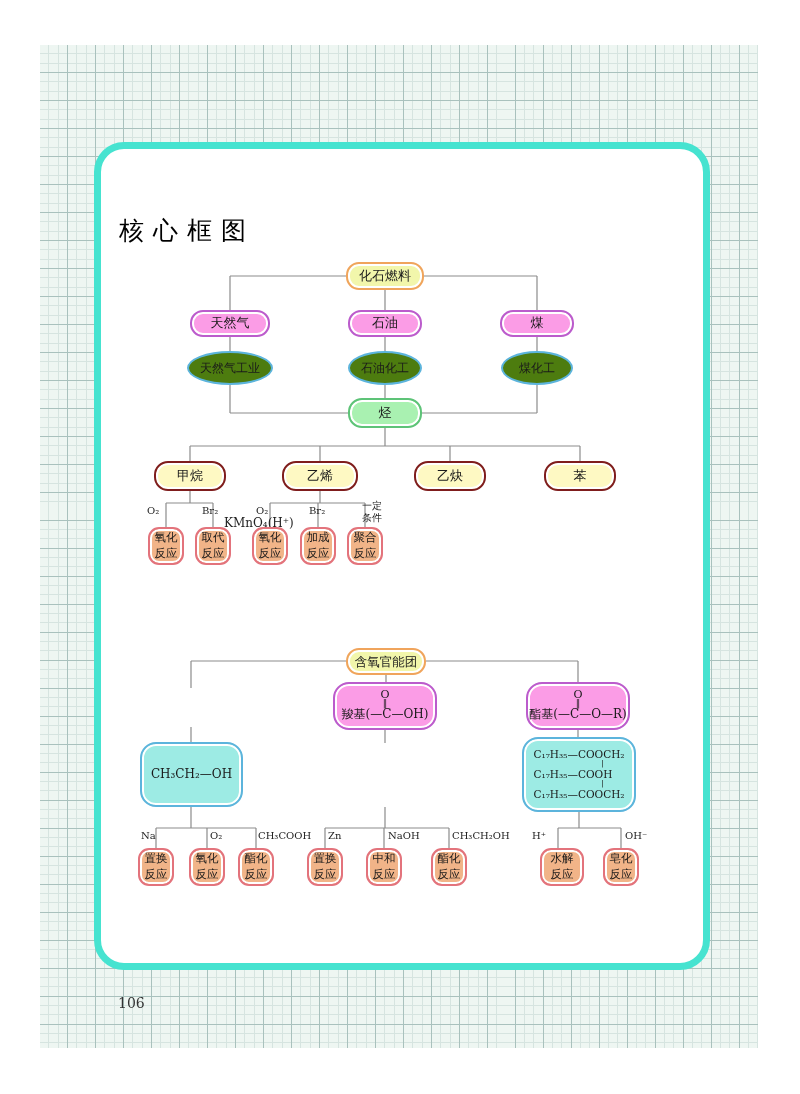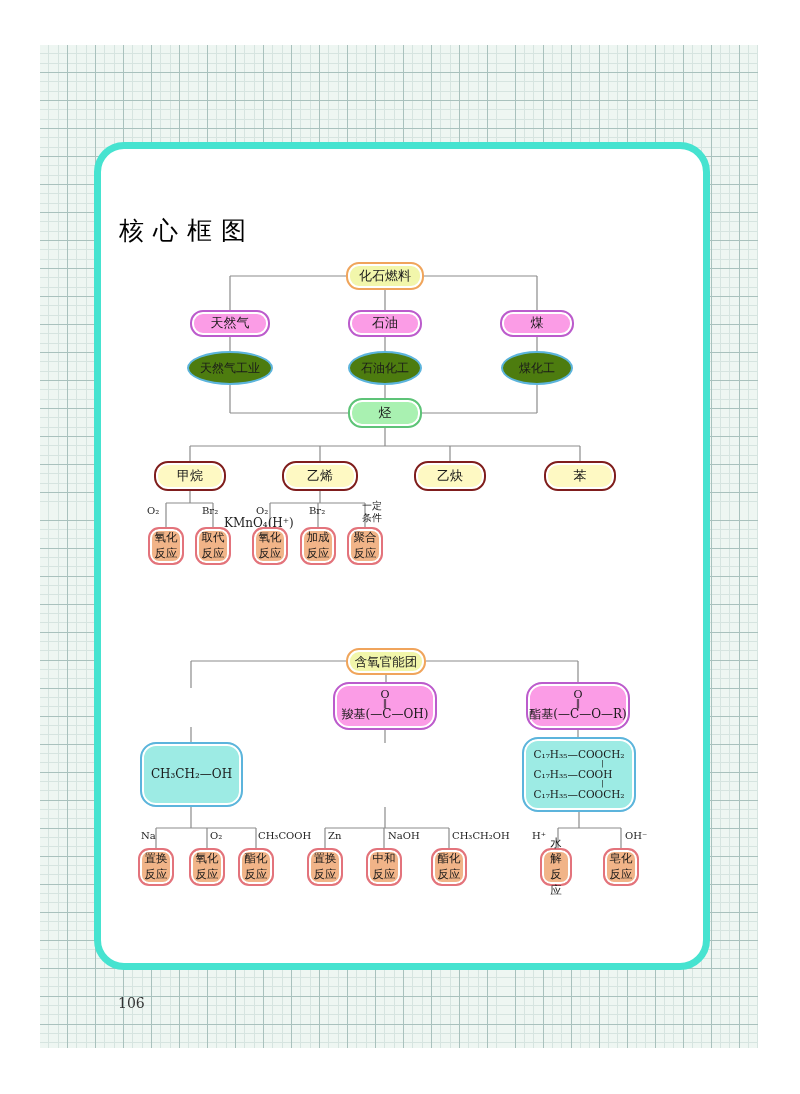--- a/index.html
+++ b/index.html
@@ -172,15 +172,15 @@
   <div class="elabel" style="left:452px;top:830px;">CH₃CH₂OH</div>
   <div class="elabel" style="left:532px;top:830px;">H⁺</div>
   <div class="elabel" style="left:625px;top:830px;">OH⁻</div>
 
   <div class="node rbox" style="left:138px;top:848px;width:36px;height:38px;">置换反应</div>
   <div class="node rbox" style="left:189px;top:848px;width:36px;height:38px;">氧化反应</div>
   <div class="node rbox" style="left:238px;top:848px;width:36px;height:38px;">酯化反应</div>
   <div class="node rbox" style="left:307px;top:848px;width:36px;height:38px;">置换反应</div>
   <div class="node rbox" style="left:366px;top:848px;width:36px;height:38px;">中和反应</div>
   <div class="node rbox" style="left:431px;top:848px;width:36px;height:38px;">酯化反应</div>
-  <div class="node rbox" style="left:540px;top:848px;width:32px;height:38px;">水解反应</div>
+  <div class="node rbox" style="left:540px;top:848px;width:44px;height:38px;">水解反应</div>
   <div class="node rbox" style="left:603px;top:848px;width:36px;height:38px;">皂化反应</div>
 </div>
 
 </body></html>

